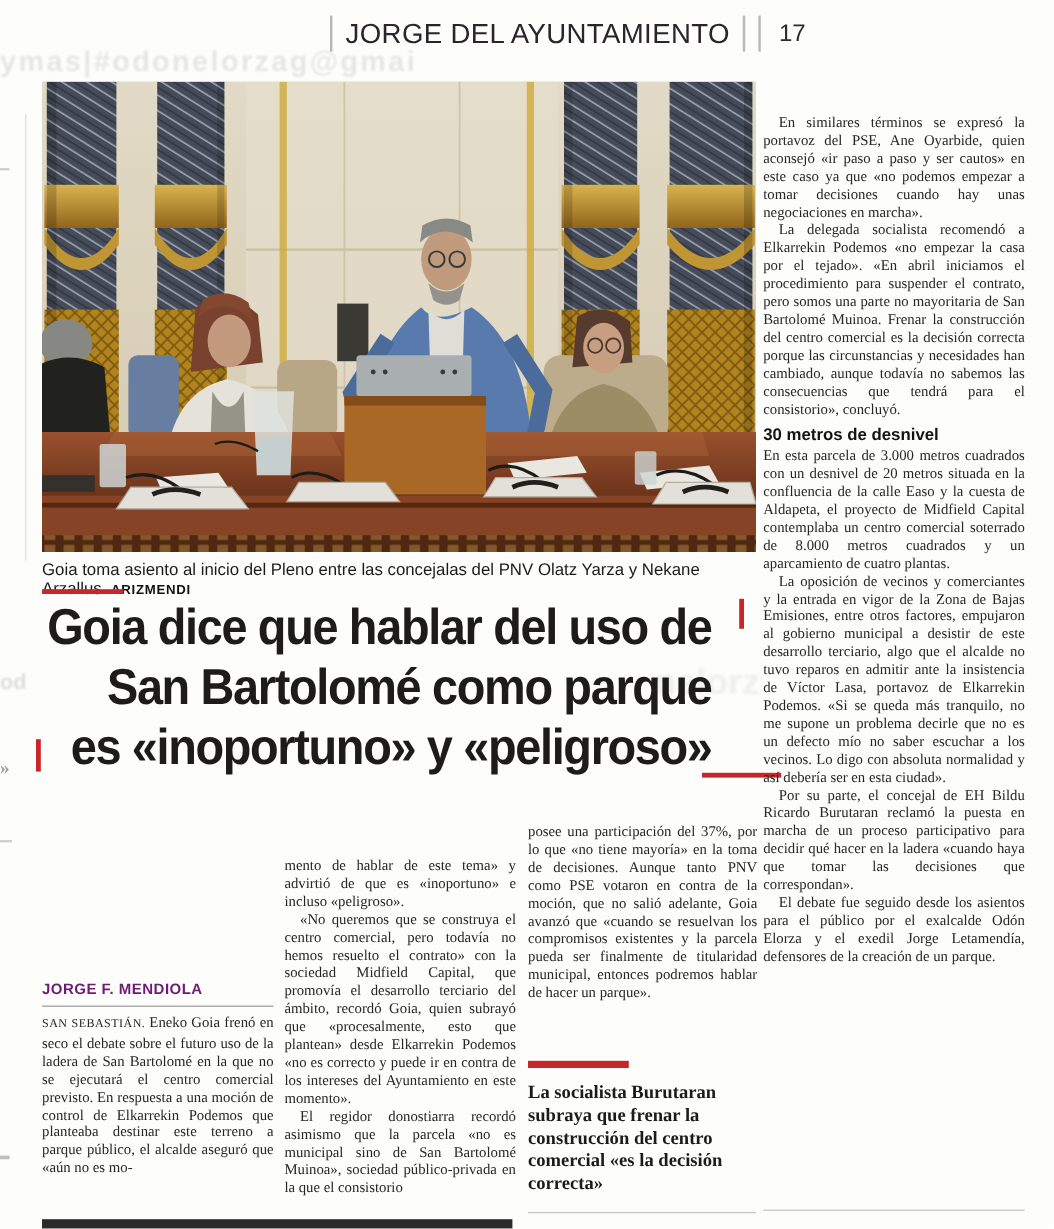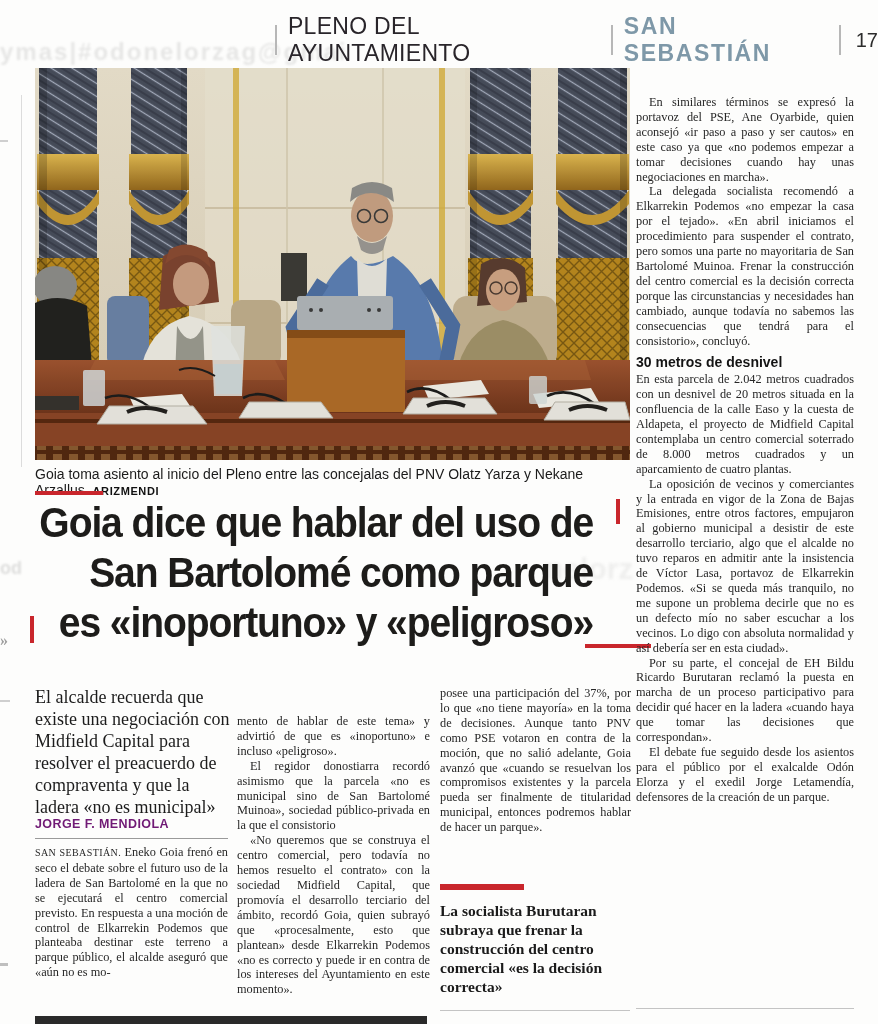--- a/index.html
+++ b/index.html
@@ -85,23 +85,22 @@
   <div class="ghost ghost-mid">nelorz</div>
   <div class="ghost ghost-od">od</div>
   <div class="ghost ghost-gm">»</div>
   <div class="edge-line"></div>
   <div class="edge-dash" style="left:0;top:140px;width:8px;height:2px;"></div>
   <div class="edge-dash" style="left:0;top:700px;width:10px;height:2px;"></div>
   <div class="edge-dash" style="left:0;top:963px;width:8px;height:3px;background:#bfbfbf;"></div>
 
   <div class="hdr">
     <div class="vbar"></div>
-    <div class="section">PLENO DEL AYUNTAMIENTO</div>
+    <div class="section">JORGE DEL AYUNTAMIENTO</div>
     <div class="vbar"></div>
-    <div class="edition">SAN SEBASTIÁN</div>
     <div class="vbar"></div>
     <div class="pagenum">17</div>
   </div>
 
   <div class="photo">
     <svg width="595" height="392" viewBox="0 0 595 392" xmlns="http://www.w3.org/2000/svg">
       <defs>
         <linearGradient id="wall" x1="0" y1="0" x2="0" y2="1">
           <stop offset="0" stop-color="#ece4d0"></stop>
             <stop offset="1" stop-color="#ddd2ba"></stop>
@@ -259,44 +258,43 @@
   <div class="cmark cm-tl"></div>
   <div class="cmark cm-tr"></div>
   <div class="cmark cm-bl"></div>
   <div class="cmark cm-br"></div>
   <h1 class="headline" style="margin:0;text-align:right;">
     <div class="hl-line">Goia dice que hablar del uso de</div>
     <div class="hl-line">San Bartolomé como parque</div>
     <div class="hl-line">es «inoportuno» y «peligroso»</div>
   </h1>
 
-  <div class="standfirst">El alcalde recuerda que existe una negociación con Midfield Capital para resolver el preacuerdo de compraventa y que la ladera «no es municipal»</div>
   <div class="byline">JORGE F. MENDIOLA</div>
   <div class="byline-rule"></div>
 
   <div class="col col1">
     <p><span class="dateline">SAN SEBASTIÁN. </span><span>Eneko Goia frenó en seco el debate sobre el futuro uso de la ladera de San Bartolomé en la que no se ejecutará el centro comercial previsto. En respuesta a una moción de control de Elkarrekin Podemos que planteaba destinar este terreno a parque público, el alcalde aseguró que «aún no es mo-</span></p>
   </div>
   <div class="col col2">
     <p>mento de hablar de este tema» y advirtió de que es «inoportuno» e incluso «peligroso».</p>
+    <p class="ind">«No queremos que se construya el centro comercial, pero todavía no hemos resuelto el contrato» con la sociedad Midfield Capital, que promovía el desarrollo terciario del ámbito, recordó Goia, quien subrayó que «procesalmente, esto que plantean» desde Elkarrekin Podemos «no es correcto y puede ir en contra de los intereses del Ayuntamiento en este momento».</p>
     <p class="ind">El regidor donostiarra recordó asimismo que la parcela «no es municipal sino de San Bartolomé Muinoa», sociedad público-privada en la que el consistorio</p>
-    <p class="ind">«No queremos que se construya el centro comercial, pero todavía no hemos resuelto el contrato» con la sociedad Midfield Capital, que promovía el desarrollo terciario del ámbito, recordó Goia, quien subrayó que «procesalmente, esto que plantean» desde Elkarrekin Podemos «no es correcto y puede ir en contra de los intereses del Ayuntamiento en este momento».</p>
   </div>
   <div class="col col3">
     <p>posee una participación del 37%, por lo que «no tiene mayoría» en la toma de decisiones. Aunque tanto PNV como PSE votaron en contra de la moción, que no salió adelante, Goia avanzó que «cuando se resuelvan los compromisos existentes y la parcela pueda ser finalmente de titularidad municipal, entonces podremos hablar de hacer un parque».</p>
   </div>
 
   <div class="pq-bar"></div>
   <div class="pullquote">La socialista Burutaran subraya que frenar la construcción del centro comercial «es la decisión correcta»</div>
 
   <div class="rightcol">
     <p class="ind">En similares términos se expresó la portavoz del PSE, Ane Oyarbide, quien aconsejó «ir paso a paso y ser cautos» en este caso ya que «no podemos empezar a tomar decisiones cuando hay unas negociaciones en marcha».</p>
     <p class="ind">La delegada socialista recomendó a Elkarrekin Podemos «no empezar la casa por el tejado». «En abril iniciamos el procedimiento para suspender el contrato, pero somos una parte no mayoritaria de San Bartolomé Muinoa. Frenar la construcción del centro comercial es la decisión correcta porque las circunstancias y necesidades han cambiado, aunque todavía no sabemos las consecuencias que tendrá para el consistorio», concluyó.</p>
     <h3>30 metros de desnivel</h3>
-    <p>En esta parcela de 2.042 metros cuadrados con un desnivel de 20 metros situada en la confluencia de la calle Easo y la cuesta de Aldapeta, el proyecto de Midfield Capital contemplaba un centro comercial soterrado de 8.000 metros cuadrados y un aparcamiento de cuatro plantas.</p>
+    <p>En esta parcela de 3.000 metros cuadrados con un desnivel de 20 metros situada en la confluencia de la calle Easo y la cuesta de Aldapeta, el proyecto de Midfield Capital contemplaba un centro comercial soterrado de 8.000 metros cuadrados y un aparcamiento de cuatro plantas.</p>
     <p class="ind">La oposición de vecinos y comerciantes y la entrada en vigor de la Zona de Bajas Emisiones, entre otros factores, empujaron al gobierno municipal a desistir de este desarrollo terciario, algo que el alcalde no tuvo reparos en admitir ante la insistencia de Víctor Lasa, portavoz de Elkarrekin Podemos. «Si se queda más tranquilo, no me supone un problema decirle que no es un defecto mío no saber escuchar a los vecinos. Lo digo con absoluta normalidad y así debería ser en esta ciudad».</p>
     <p class="ind">Por su parte, el concejal de EH Bildu Ricardo Burutaran reclamó la puesta en marcha de un proceso participativo para decidir qué hacer en la ladera «cuando haya que tomar las decisiones que correspondan».</p>
     <p class="ind">El debate fue seguido desde los asientos para el público por el exalcalde Odón Elorza y el exedil Jorge Letamendía, defensores de la creación de un parque.</p>
   </div>
 
   <div class="blackbar"></div>
   <div class="brule brule-a"></div>
   <div class="brule brule-b"></div>
 
 </div>

